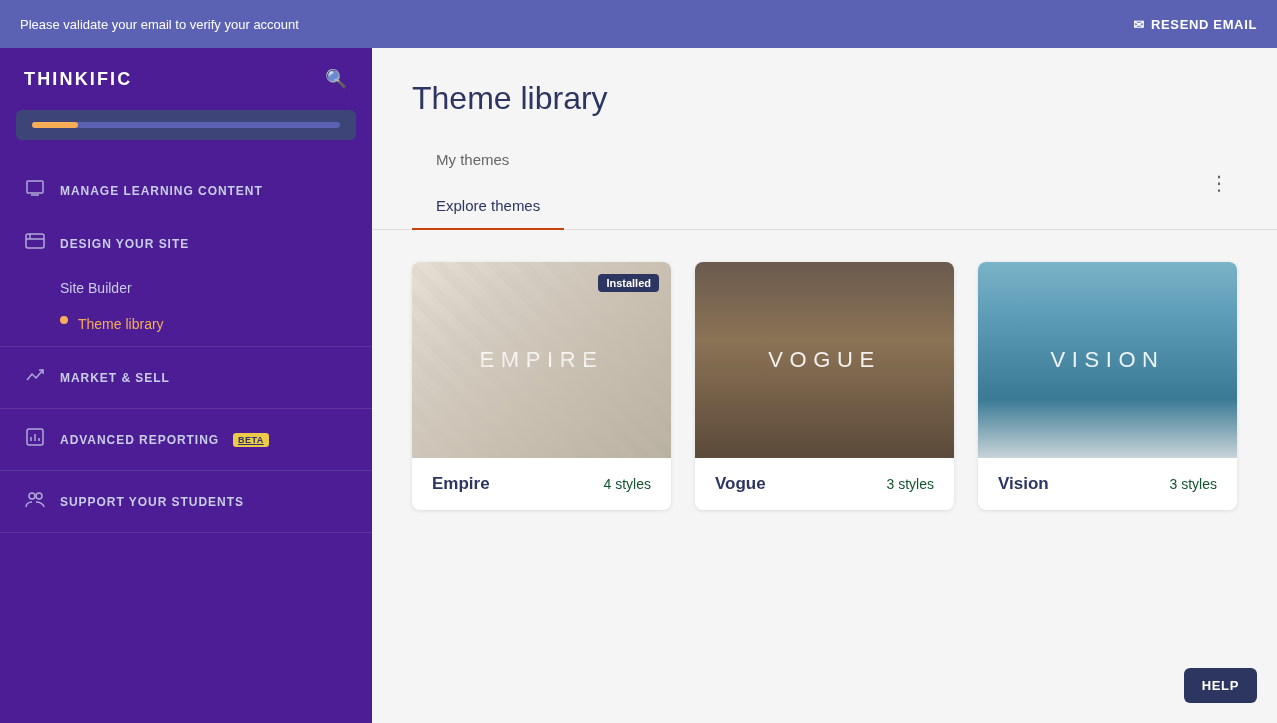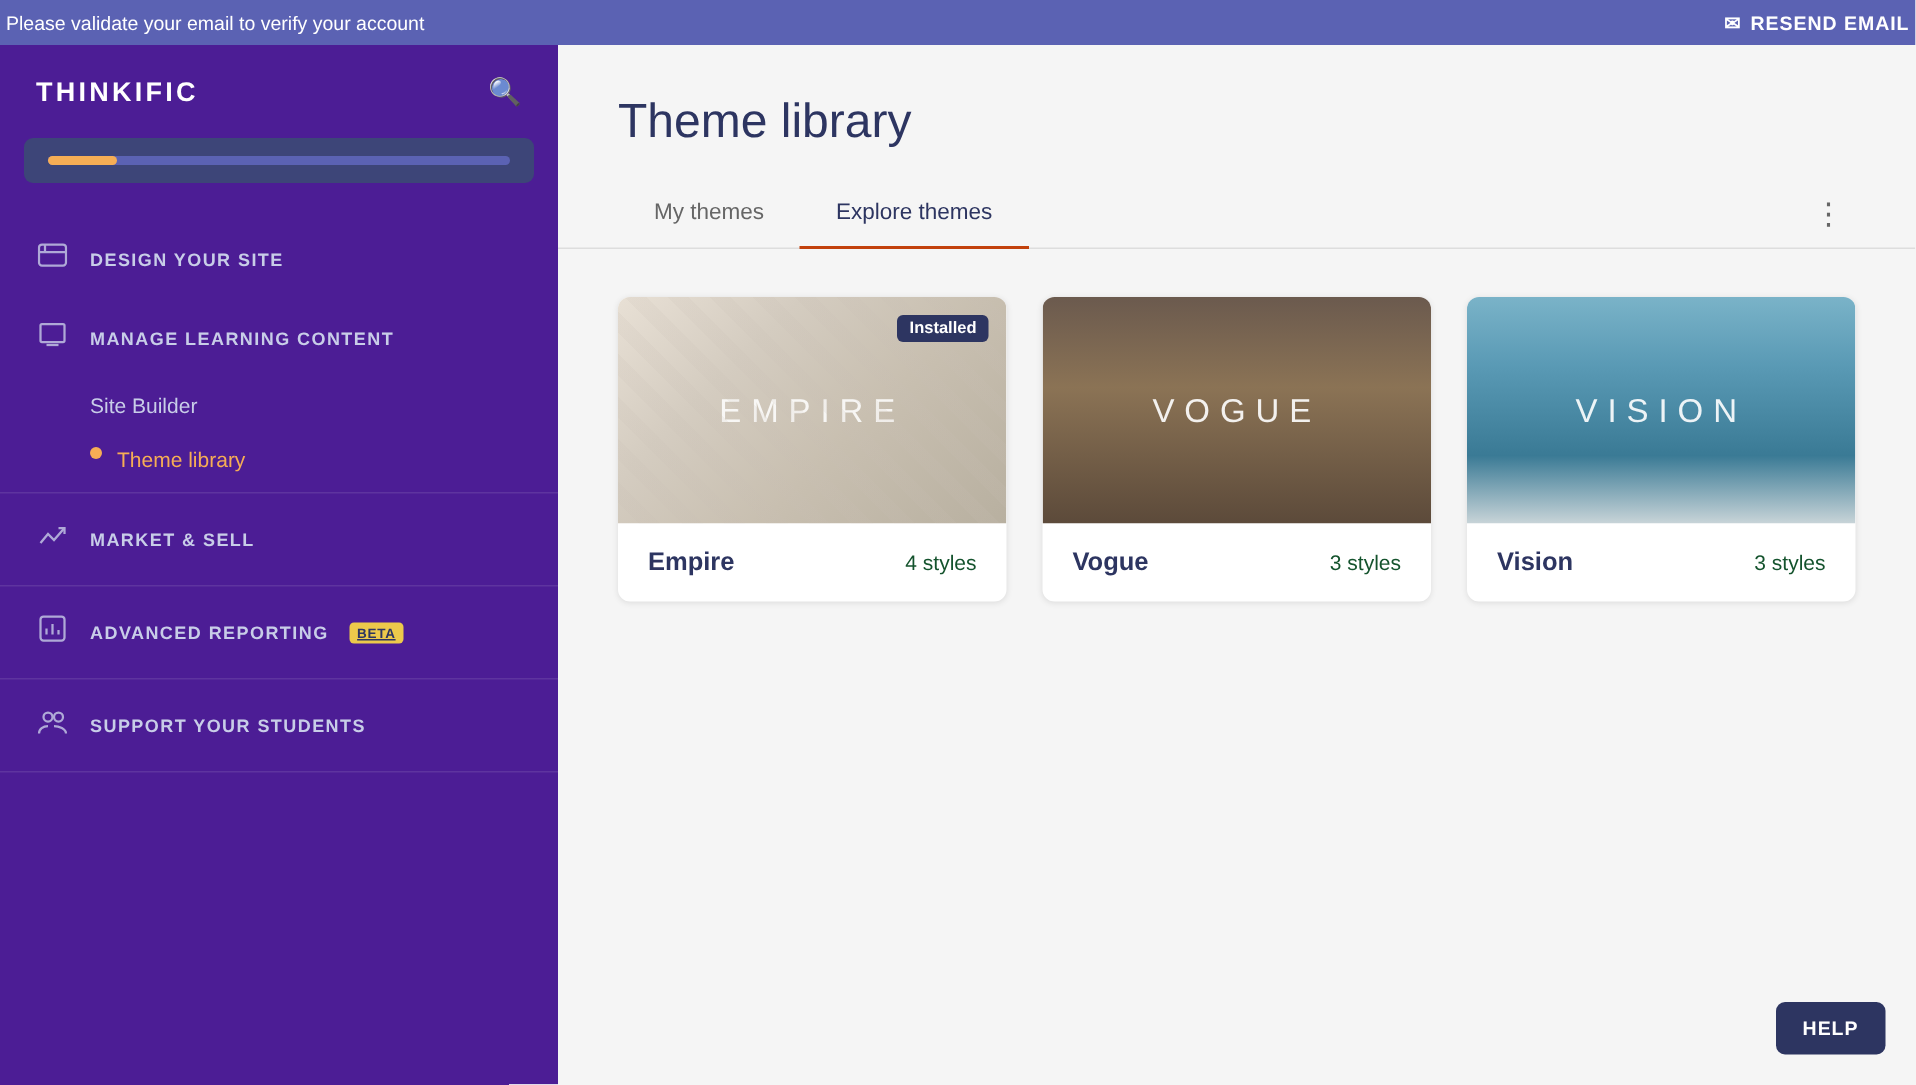--- a/index.html
+++ b/index.html
@@ -5,22 +5,22 @@
     * { box-sizing: border-box; margin: 0; padding: 0; }
     body { font-family: -apple-system, BlinkMacSystemFont, 'Segoe UI', sans-serif; background: #f5f5f5; display: flex; flex-direction: column; height: 100vh; overflow: hidden; }
 
     
     .top-banner {
       background: #5b62b3;
       color: white;
       display: flex;
       align-items: center;
       justify-content: space-between;
-      padding: 0 4px;
-      height: 30px;
+      padding: 0 20px;
+      height: 48px;
       flex-shrink: 0;
     }
     .top-banner-text { font-size: 13px; }
     .resend-btn {
       display: flex; align-items: center; gap: 6px;
       background: none; border: none; color: white;
       font-size: 13px; font-weight: 600; letter-spacing: 0.05em;
       cursor: pointer; text-transform: uppercase;
     }
 
@@ -90,21 +90,21 @@
     }
 
     
     .main-content { flex: 1; overflow-y: auto; background: #f5f5f5; }
 
     .page-header { padding: 32px 40px 0; }
     .page-title { font-size: 32px; font-weight: 400; color: #2d3561; margin-bottom: 20px; }
 
     
     .tabs { display: flex; align-items: center; justify-content: space-between; border-bottom: 1px solid #ddd; padding: 0 40px; }
-    .tab-list { display: flex; gap: 0; }
+    .tab-list { display: flex; gap: 0; flex-direction: column; }
     .tab {
       padding: 14px 24px;
       font-size: 15px;
       color: #666;
       cursor: pointer;
       border-bottom: 2px solid transparent;
       margin-bottom: -1px;
     }
     .tab.active { color: #2d3561; border-bottom: 2px solid #c2410c; font-weight: 500; }
     .tab-more { background: none; border: none; font-size: 20px; color: #666; cursor: pointer; padding: 8px; }
@@ -119,21 +119,21 @@
 
     .theme-card {
       background: white;
       border-radius: 8px;
       overflow: hidden;
       box-shadow: 0 1px 4px rgba(0,0,0,0.1);
       cursor: pointer;
     }
     .theme-card-image {
       position: relative;
-      height: 151px;
+      height: 196px;
       overflow: hidden;
     }
 
     
     .empire-bg {
       background: linear-gradient(135deg, #e8e0d5 0%, #d4ccc0 30%, #c8bfb0 60%, #b8b0a0 100%);
       height: 100%;
       display: flex;
       align-items: center;
       justify-content: center;
@@ -250,36 +250,36 @@
     <div class="launch-box">
       <div class="progress-bar-bg">
         <div class="progress-bar-fill"></div>
       </div>
     </div>
 
     <nav class="nav-section">
       <div class="nav-item">
         <span class="nav-icon">
           <svg width="20" height="20" viewBox="0 0 20 20" fill="none" stroke="currentColor" stroke-width="1.5">
+            <rect x="2" y="3" width="16" height="12" rx="1"></rect>
+              <line x1="6" y1="17" x2="14" y2="17"></line>
+          </svg>
+        </span>
+        <span>MANAGE LEARNING CONTENT</span>
+      </div>
+
+      <div class="nav-item">
+        <span class="nav-icon">
+          <svg width="20" height="20" viewBox="0 0 20 20" fill="none" stroke="currentColor" stroke-width="1.5">
             <rect x="1" y="3" width="18" height="14" rx="2"></rect>
             <line x1="1" y1="8" x2="19" y2="8"></line>
             <line x1="5" y1="3" x2="5" y2="8"></line>
           </svg>
         </span>
         <span>DESIGN YOUR SITE</span>
-      </div>
-
-      <div class="nav-item">
-        <span class="nav-icon">
-          <svg width="20" height="20" viewBox="0 0 20 20" fill="none" stroke="currentColor" stroke-width="1.5">
-            <rect x="2" y="3" width="16" height="12" rx="1"></rect>
-              <line x1="6" y1="17" x2="14" y2="17"></line>
-          </svg>
-        </span>
-        <span>MANAGE LEARNING CONTENT</span>
       </div>
 
       <div class="sub-nav">
         <div class="sub-nav-item">
           <span>Site Builder</span>
         </div>
         <div class="sub-nav-item active">
           <span class="dot"></span>
           <span>Theme library</span>
         </div>

